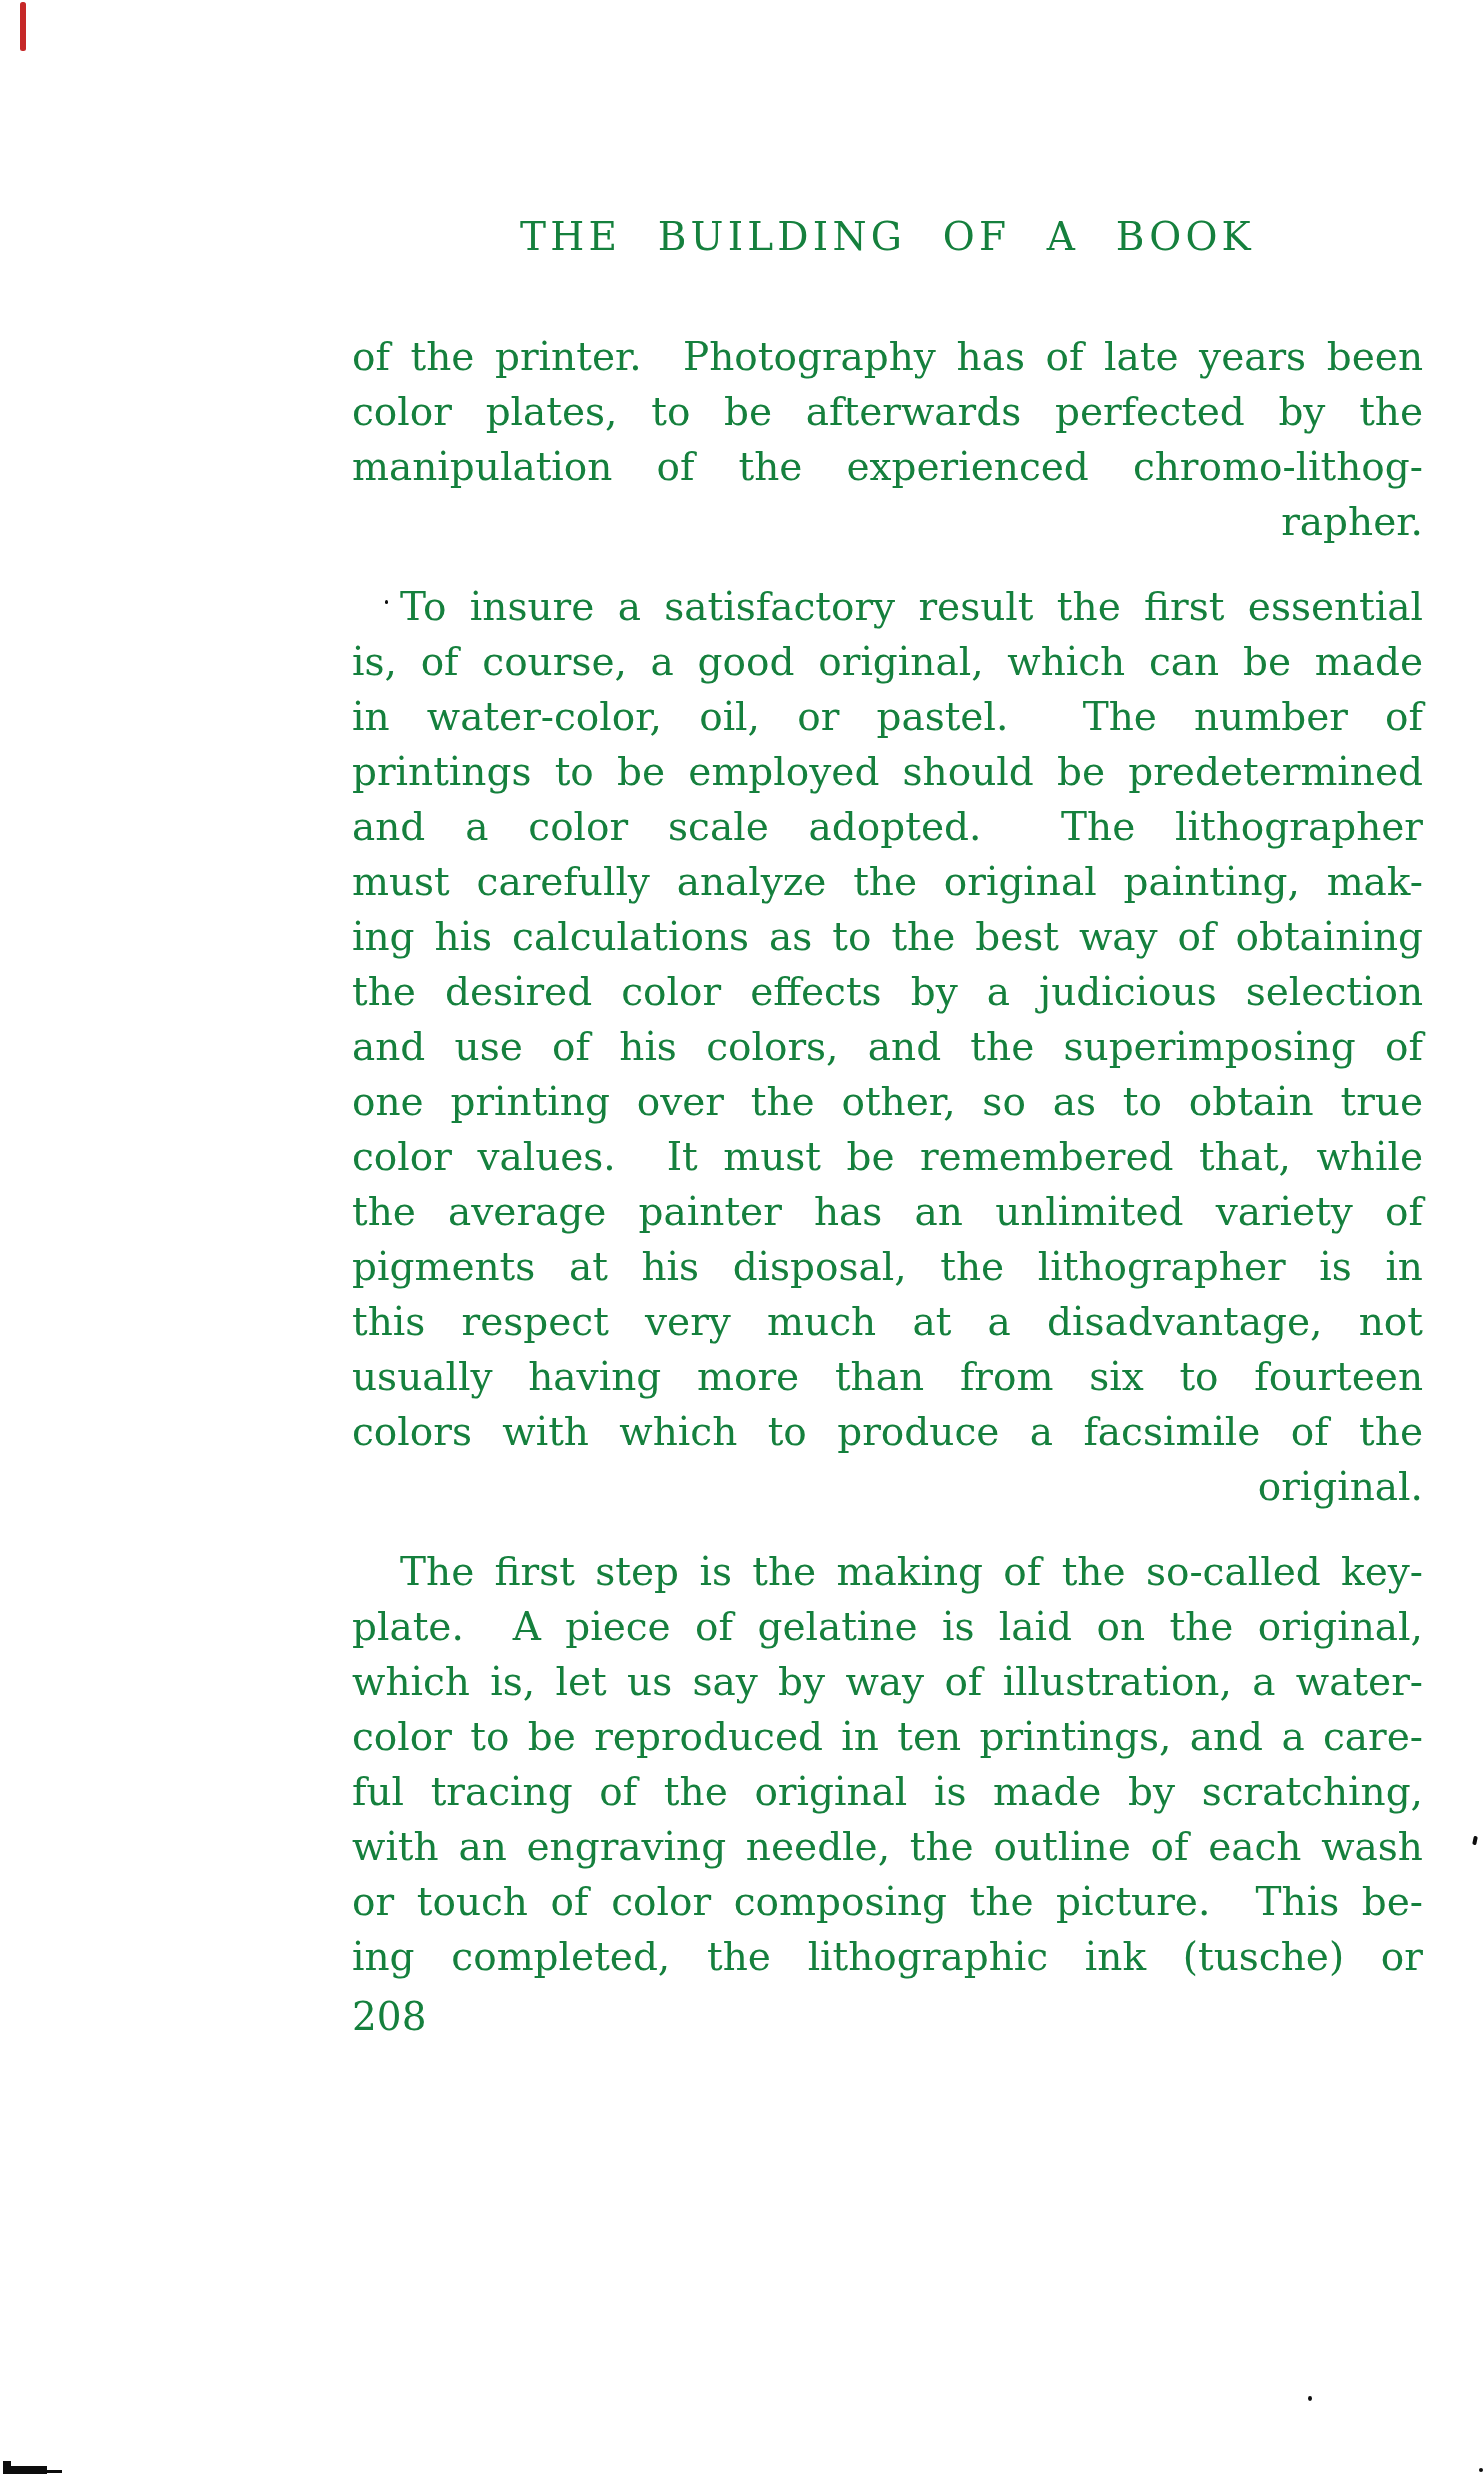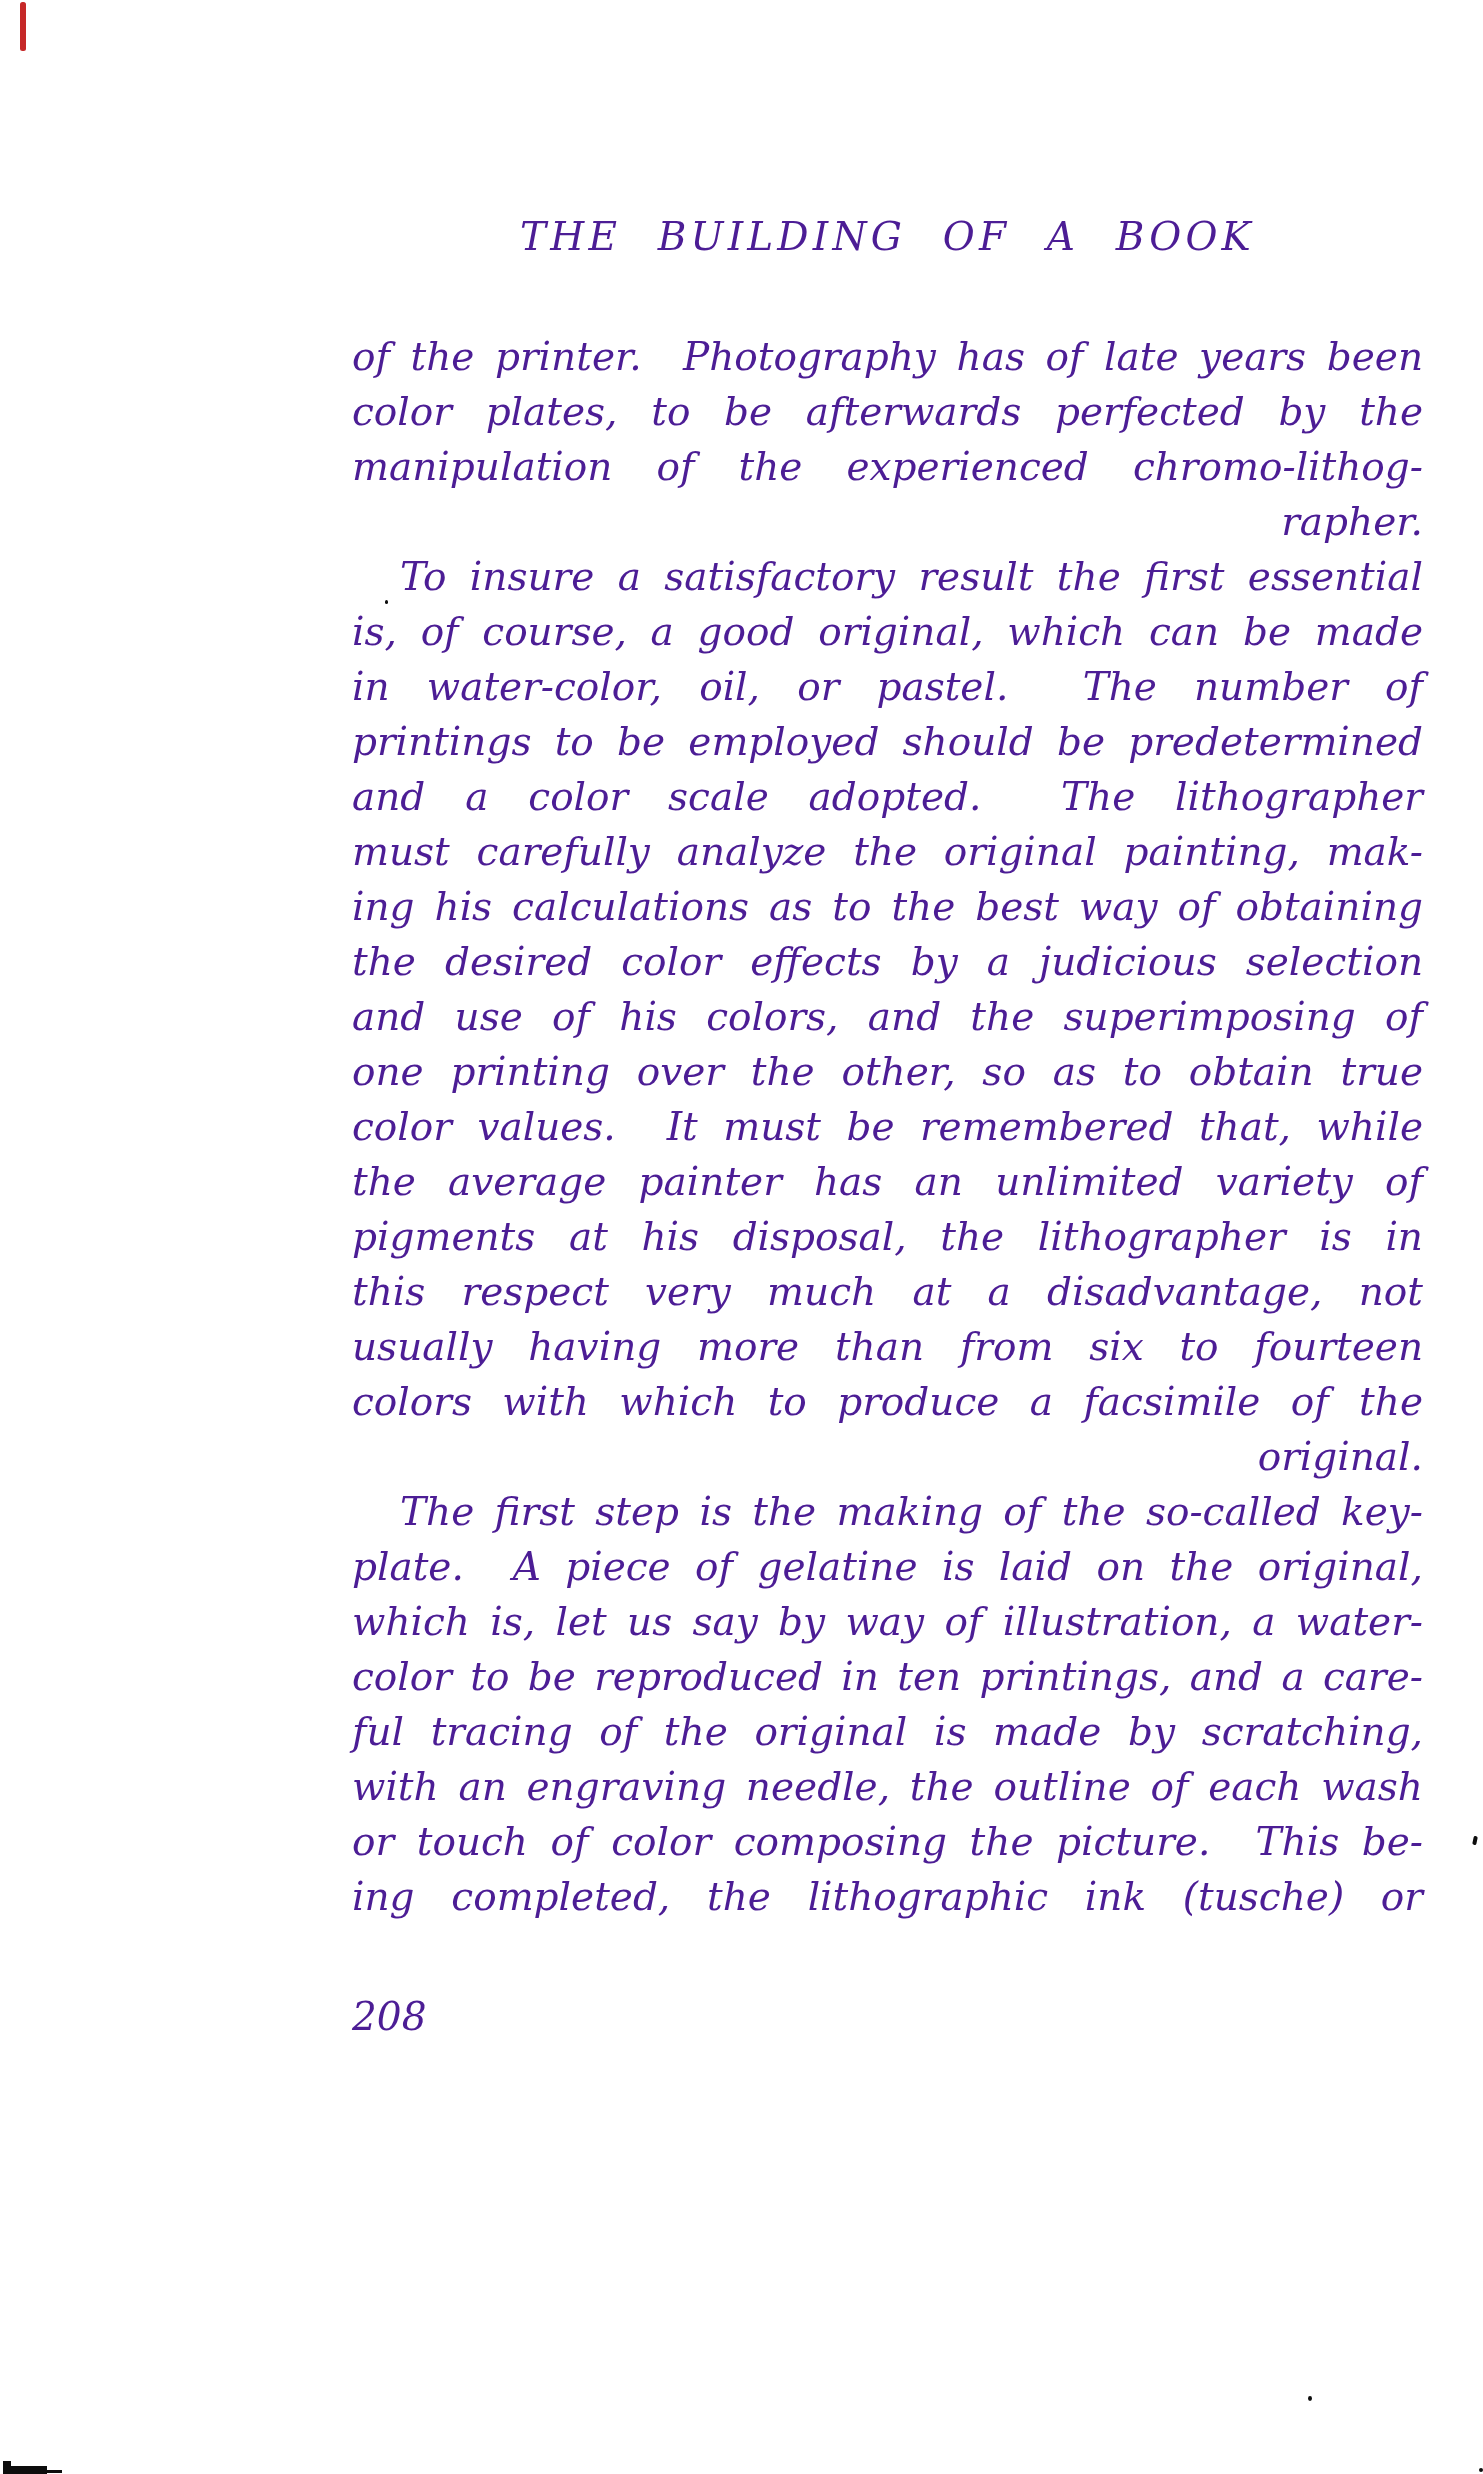--- a/index.html
+++ b/index.html
@@ -41,20 +41,21 @@
     font-size: 39px;
     white-space: pre-wrap;
     text-align: right;
   }
   .line.j {
     text-align: justify;
     text-align-last: justify;
   }
   .line.indent {
     text-indent: 48px;
+    margin-top: 30px;
   }
   .folio {
     position: absolute;
     left: 352px;
     top: 1989px;
     width: 1071px;
     height: 55px;
     line-height: 55px;
     font-size: 39px;
     text-align: left;
@@ -72,21 +73,21 @@
   .blob-2 { position: absolute; left: 2.5px;  top: 2461px; width: 8.4px; height: 5.9px; }
   .blob-3 { position: absolute; left: 45px; top: 2470px; width: 17px; height: 3.4px; }
   .dot-a  { position: absolute; left: 1308px; top: 2396px; width: 4.2px; height: 5px; border-radius: 50%; }
   .dot-b  { position: absolute; left: 1479px; top: 2468px; width: 4.2px; height: 4.2px; border-radius: 50%; }
   .tick   { position: absolute; left: 1473px; top: 1836px; width: 4.2px; height: 9.2px; border-radius: 1.7px; transform: rotate(12deg); }
   .speck  { position: absolute; left: 385px;  top: 600px;  width: 3.4px; height: 4.2px; border-radius: 50%; }
 </style>
 </head>
 <body>
 
-<div class="page" style="background: rgb(255, 255, 255); color: #4c1d95; font-style: italic;">
+<div class="page" style="background: rgb(255, 255, 255); color: #15803d;">
 
   <div class="running-head">THE BUILDING OF A BOOK</div>
 
   <div class="text-block" id="body-lines">
       <div class="line j">of the printer.  Photography has of late years been</div>
       <div class="line j">color plates, to be afterwards perfected by the</div>
       <div class="line j">manipulation of the experienced chromo-lithog-</div>
       <div class="line">rapher.</div>
       <div class="line j indent">To insure a satisfactory result the first essential</div>
       <div class="line j">is, of course, a good original, which can be made</div>

